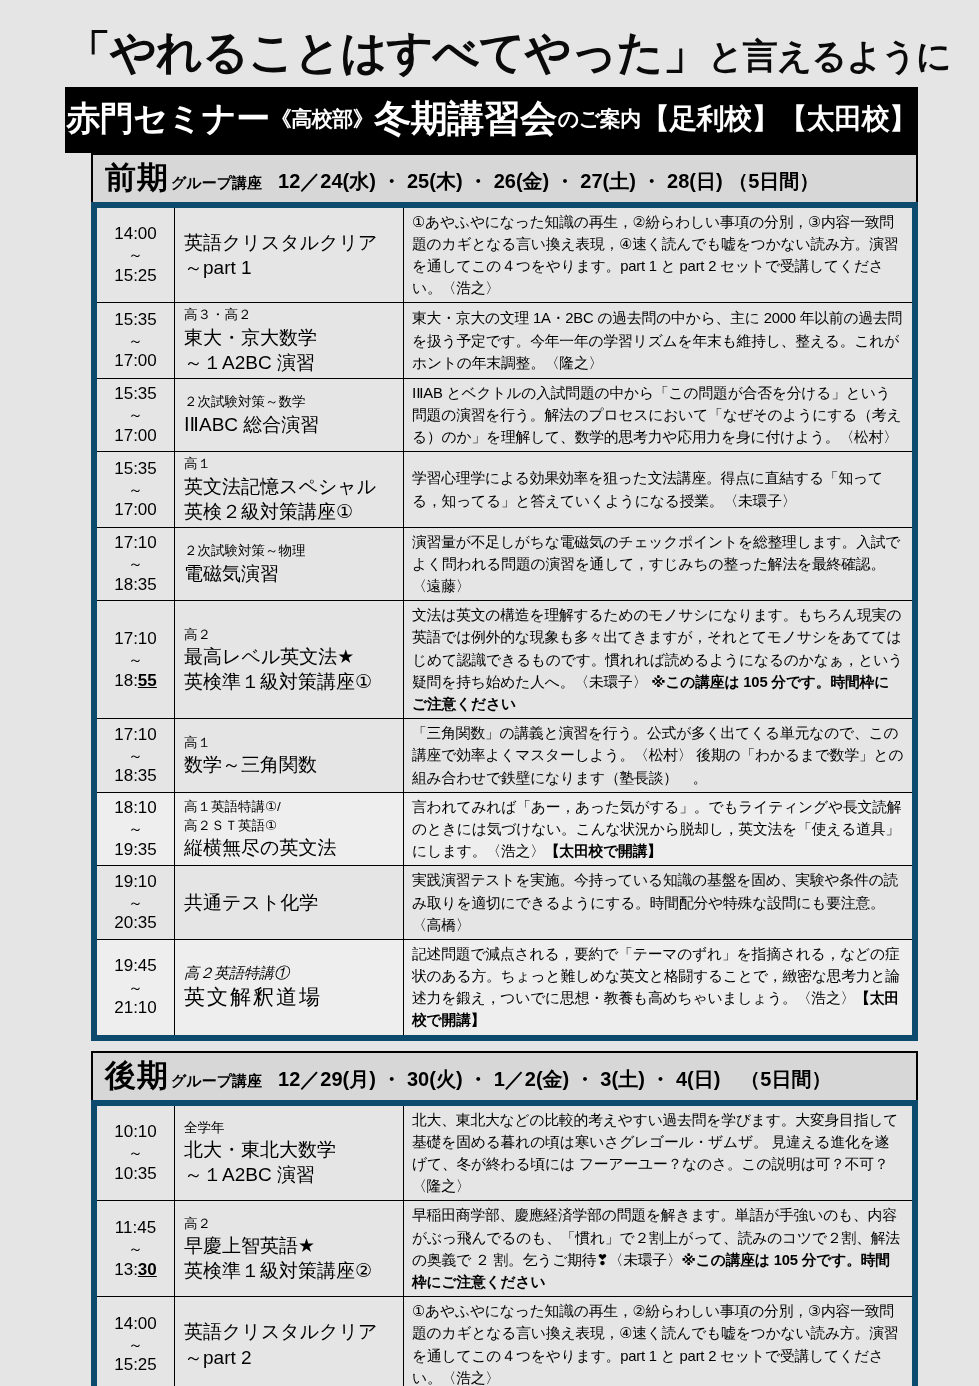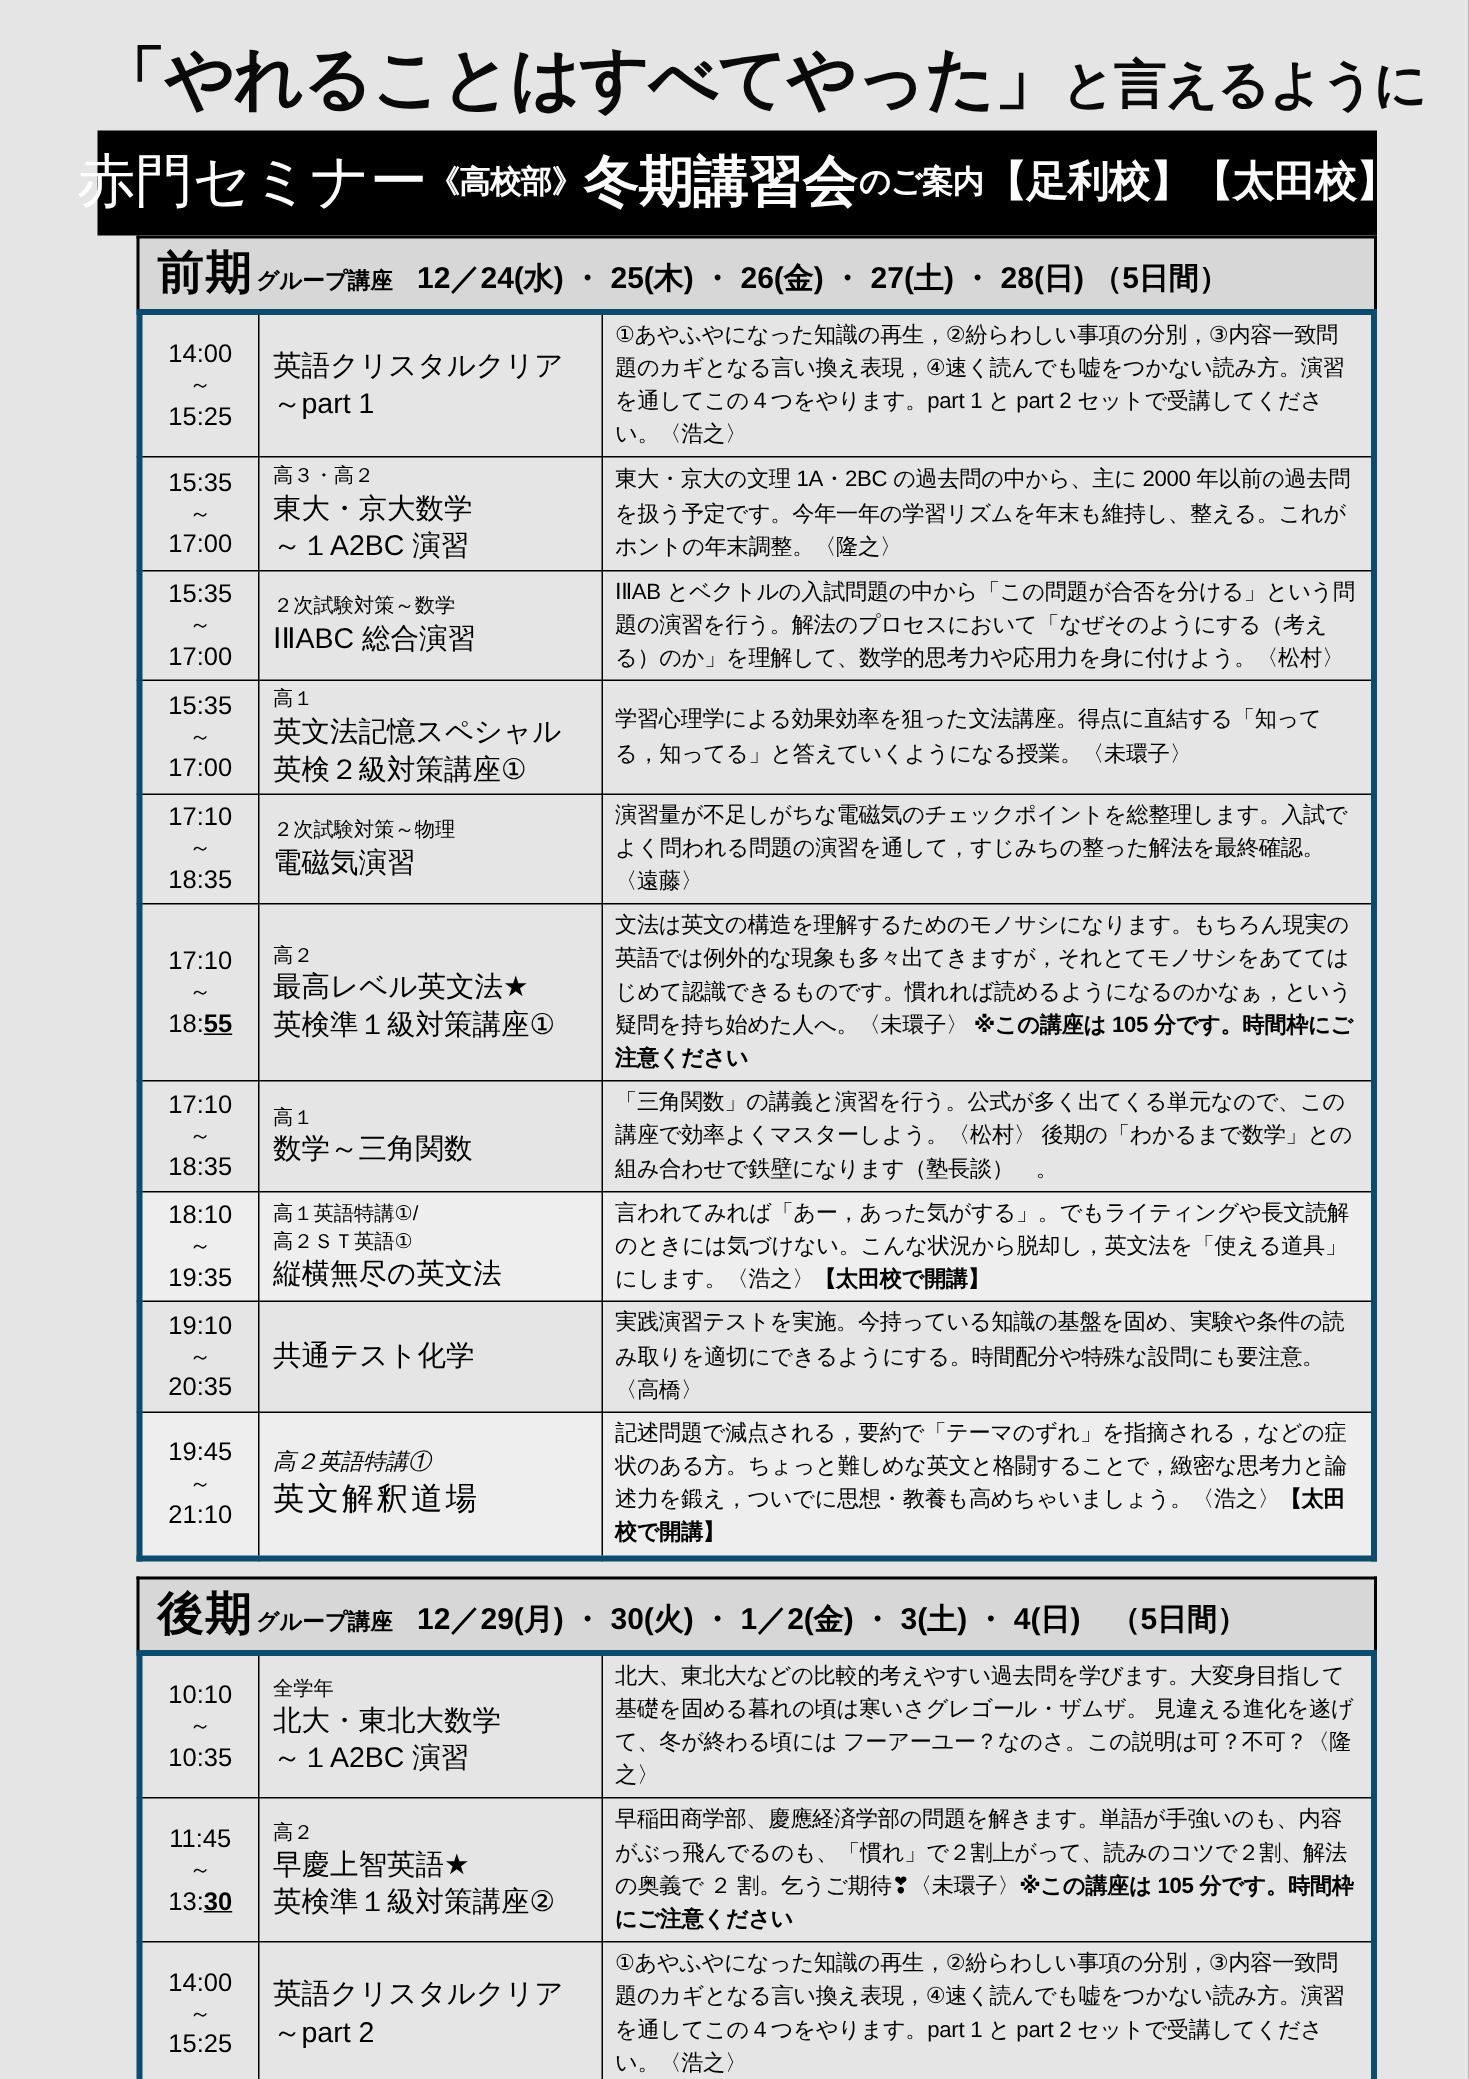--- a/index.html
+++ b/index.html
@@ -13,39 +13,39 @@
   .title{ text-align:center; font-weight:900; line-height:1.08; letter-spacing:-1px;
           white-space:nowrap; color:#0a0a0a; }
   .title .main{ font-size:46px; }
   .title .suffix{ font-size:35px; }
   
   .banner{
     margin-top:9px; background:#000000; color:#ffffff;
     display:flex; align-items:center; justify-content:center;
     white-space:nowrap; padding:7px 4px 9px; letter-spacing:-0.5px;
   }
-  .banner .brand{ font-size:39px; font-weight:400; }
+  .banner .brand{ font-size:34px; font-weight:700; }
   .banner .division{ font-size:21px; font-weight:700; margin:0 1px;font-family:Liberation Serif, serif; }
   .banner .event{ font-size:37px; font-weight:900; }
   .banner .guide{ font-size:21px; font-weight:700; margin:0 1px; }
   .banner .schools{ font-size:28px; font-weight:900; }
   
   .note{ margin:8px 0 10px; font-size:14.8px; letter-spacing:-0.3px; white-space:nowrap; }
   
   .section{ margin-top:0;padding-left:26px; }
   .section + .section{ margin-top:10px; }
   .band{
     background:#d7d7d7; border:2px solid #000; border-bottom:none;
     display:flex; align-items:baseline; padding:2px 8px 3px 12px; white-space:nowrap;
   }
   .band-heading{ font-size:31px; font-weight:900; letter-spacing:1px; }
   .band-sub{ font-size:15px; font-weight:700; margin-left:2px; }
   .band-dates{ font-size:20px; font-weight:700; margin-left:16px; letter-spacing:0; }
   
-  table.course-table{ width:100%; border-collapse:collapse; border:4px solid #0c4a6e; table-layout:fixed; }
+  table.course-table{ width:100%; border-collapse:collapse; border:6px solid #0c4a6e; table-layout:fixed; }
   table.course-table td{ border:1px solid #000; vertical-align:middle; }
   td.time{ width:75px; text-align:center; font-size:17px; line-height:1.3; padding:3px 1px; }
   td.time .tilde{ font-size:15px; }
   td.time .hl{ font-weight:700; text-decoration:underline; }
   td.course{ width:215px; padding:3px 4px 3px 9px; }
   .c-label{ font-size:13.5px; line-height:1.35; letter-spacing:0; }
   .c-name{ font-size:19px; line-height:1.32; letter-spacing:0; }
   td.course.serif{ font-family:"Liberation Serif","DejaVu Serif",serif; }
   td.course.serif .c-label{ font-size:15px;font-style:italic; }
   td.course.serif .c-name{ font-size:21px; letter-spacing:2px; }

